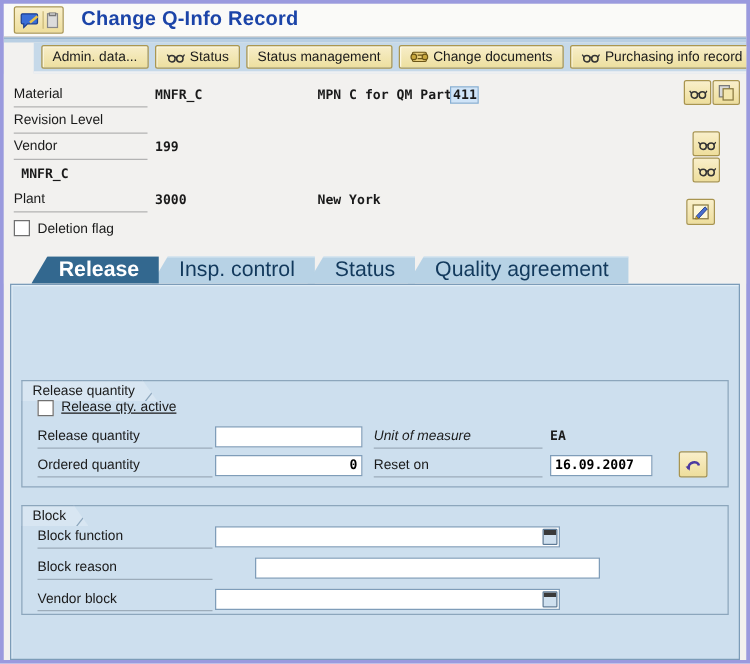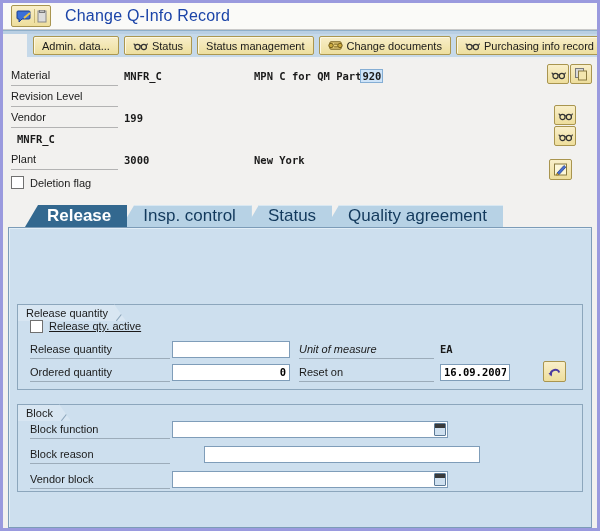--- a/index.html
+++ b/index.html
@@ -5,21 +5,21 @@
   * { box-sizing: border-box; margin: 0; padding: 0; }
   html,body { width:600px; height:531px; }
   body { font-family: "Liberation Sans", sans-serif; font-size: 11px; color:#1a1a1a; }
 
   .window { width:600px; height:531px; border:3px solid #9a9ade; background:#f2f1ef; position:relative; overflow:hidden; }
 
   
   .titlebar { height:27px; background:#fafaf8; display:flex; align-items:center; padding-left:8px; border-bottom:1px solid #c9c9c9; }
   .title-icon-btn { width:40px; height:22px; background:linear-gradient(#f9efca,#eede9c); border:1px solid #a9954f; border-radius:2px; display:flex; align-items:center; justify-content:center; gap:2px; cursor:pointer; }
   .title-icon-btn .divider { width:1px; height:14px; background:#c9b878; }
-  .page-title { font-size:16px; font-weight:normal; color:#1b44a8; margin-left:14px; letter-spacing:0.2px;text-align:center; }
+  .page-title { font-size:16px; font-weight:bold; color:#1b44a8; margin-left:14px; letter-spacing:0.2px;text-align:center; }
   .title-sep { height:4px; background:#b9cfe3; border-top:1px solid #8fafc9; }
 
   
   .toolbar { height:25px; background:#c6d9e9; display:flex; align-items:center; gap:5px; padding:0 6px; border-bottom:2px solid #eef0f2;margin-left:24px; }
   .tb-btn { height:19px; display:inline-flex; align-items:center; gap:4px; padding:0 8px; background:linear-gradient(#f8eec9,#eddf9f); border:1px solid #ab9750; border-radius:2px; box-shadow: inset 1px 1px 0 #fdf8e2; font-size:11px; color:#1a1a1a; cursor:pointer; white-space:nowrap; font-family:"Liberation Sans",sans-serif; }
 
   .icon-svg { display:inline-block; }
 
   
   .form-area { position:relative; height:141px; background:#f2f1ef; padding:6px 0 0 8px; }
@@ -53,21 +53,21 @@
 
   .frow { position:absolute; display:flex; align-items:center; }
   .flabel { align-self:stretch; display:flex; align-items:center; border-bottom:1px solid #9cacba; font-size:11px; }
   .w140 { width:140px; }
   .w135 { width:135px; }
 
   input[type="text"] { border:1px solid #7f9db9; height:17px; font-family:"DejaVu Sans Mono","Liberation Mono",monospace; font-size:10.5px; font-weight:bold; padding:0 3px; background:#fff; color:#000; }
   .inp-focus { background:#f8eda5; border:1px solid #4a4a4a; width:78px; }
   .inp-qty { width:118px; }
   .inp-readonly-grey { width:118px; background:#e9e8e5; text-align:right; }
-  .inp-date { width:70px; }
+  .inp-date { width:82px; }
   .inp-block { width:276px; }
   .inp-vendor { background:#dce8f4; }
   .field-wrap { position:relative; display:inline-flex; align-items:center; }
 
   .dd-icon { position:absolute; right:2px; top:2px; width:12px; height:13px; background:linear-gradient(#3a3a3a 0 4px, #cfe0ef 4px 100%); border:1px solid #5c7a96; border-radius:1px; cursor:pointer; }
 
   .cal-circle { width:17px; height:17px; border-radius:50%; background:#e3e3e1; border:1px solid #6f6f6f; margin-left:1px; display:inline-flex; align-items:center; justify-content:center; cursor:pointer; }
   .cal-grid { width:8px; height:8px; background:#fff; border:1px solid #555; background-image:linear-gradient(#999 1px, transparent 1px), linear-gradient(90deg, #999 1px, transparent 1px); background-size:3px 3px; }
 
   .mono-val { font-family:"DejaVu Sans Mono","Liberation Mono",monospace; font-weight:bold; font-size:10.5px; }
@@ -126,21 +126,21 @@
         <path d="M9.2 8 q1 -1.6 2.2 0 M2.8 7 L1 4.5 M17.8 7 L19.5 4.5" fill="none" stroke="#333" stroke-width="1.4"></path>
       </svg>
       <span>Purchasing info record</span>
     </button>
   </div>
 
   <div class="form-area">
     <div class="hrow">
       <span class="hlabel">Material</span>
       <span class="hvalue">MNFR_C</span>
-      <span class="hdesc"><span>MPN  C for QM Part</span><span class="hl-544">920</span></span>
+      <span class="hdesc"><span>MPN  C for QM Part</span><span class="hl-544">411</span></span>
     </div>
     <div class="hrow">
       <span class="hlabel">Revision Level</span>
       <span class="hvalue"></span>
     </div>
     <div class="hrow">
       <span class="hlabel">Vendor</span>
       <span class="hvalue">199</span>
     </div>
     <div class="hrow">

